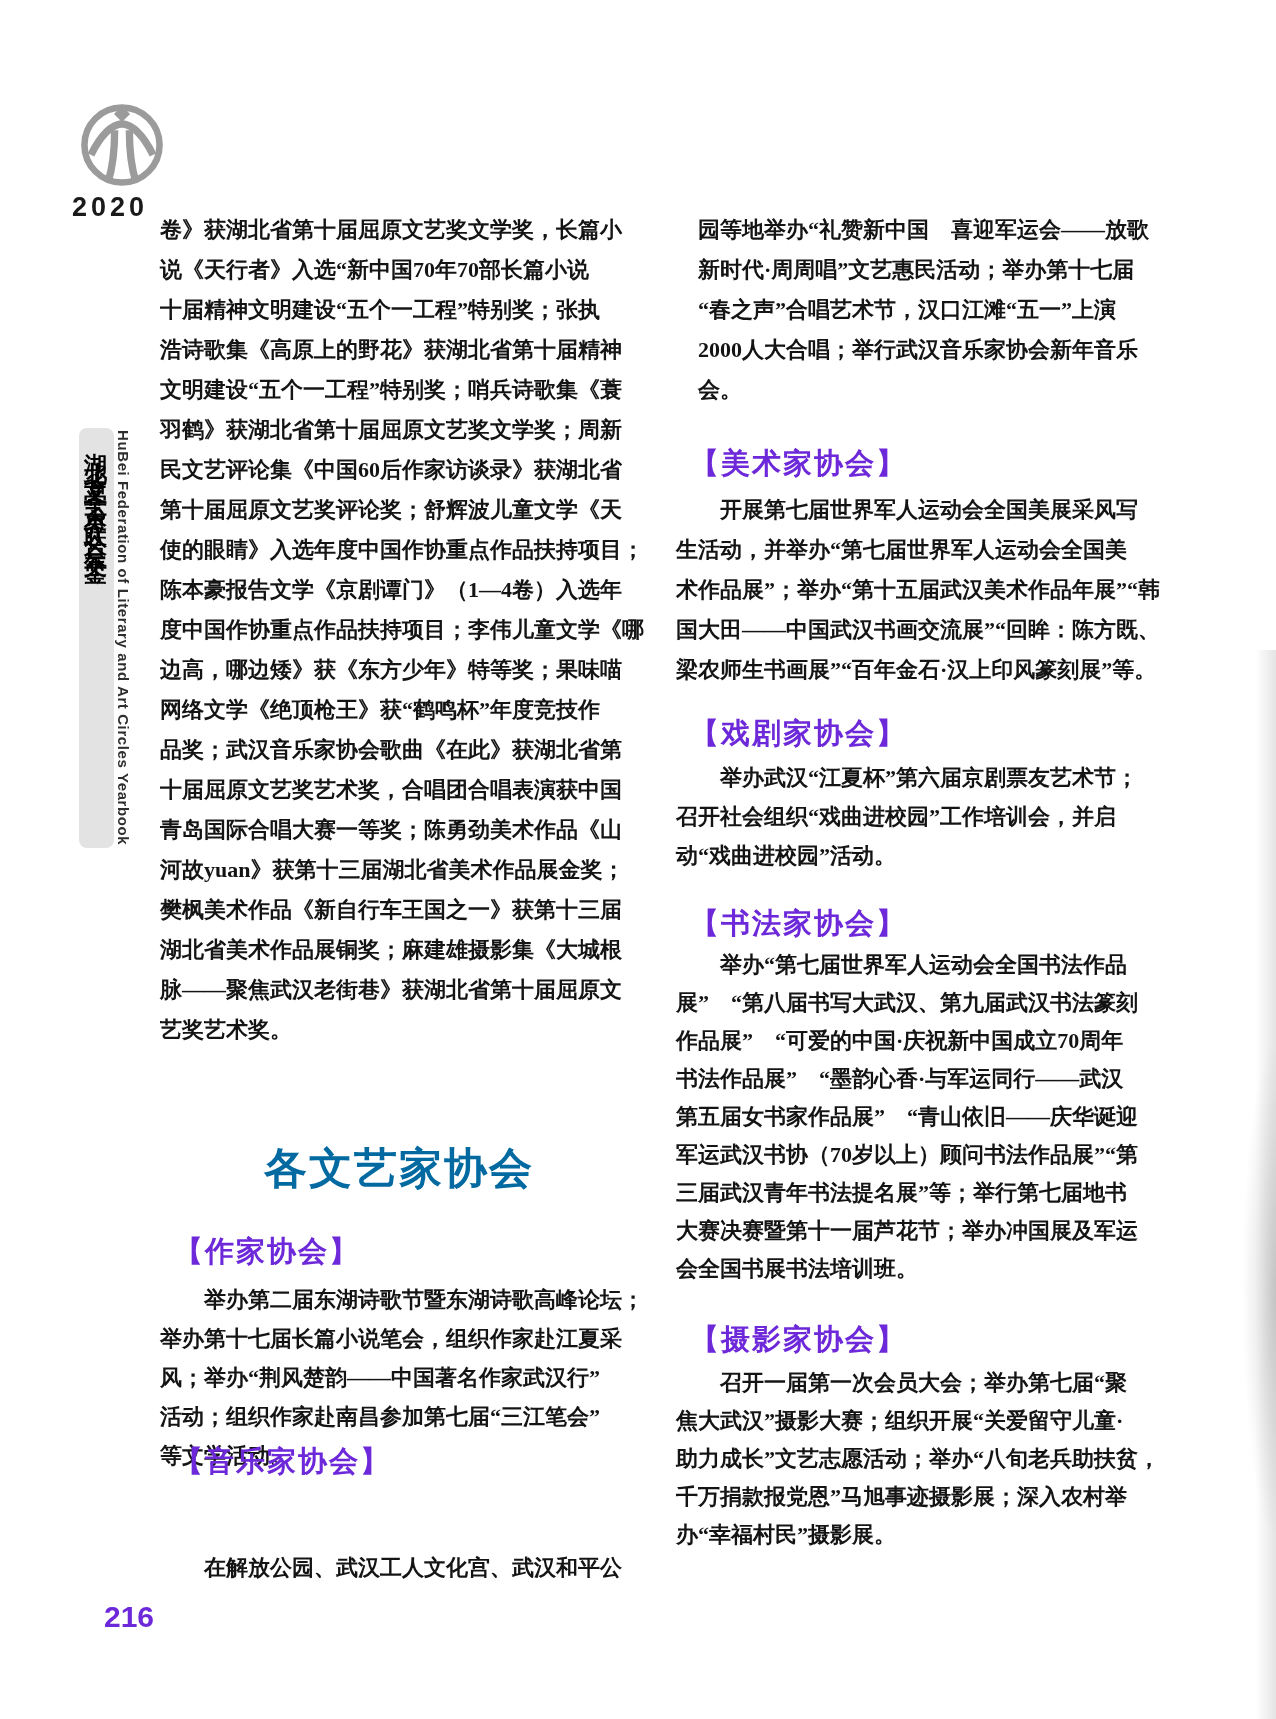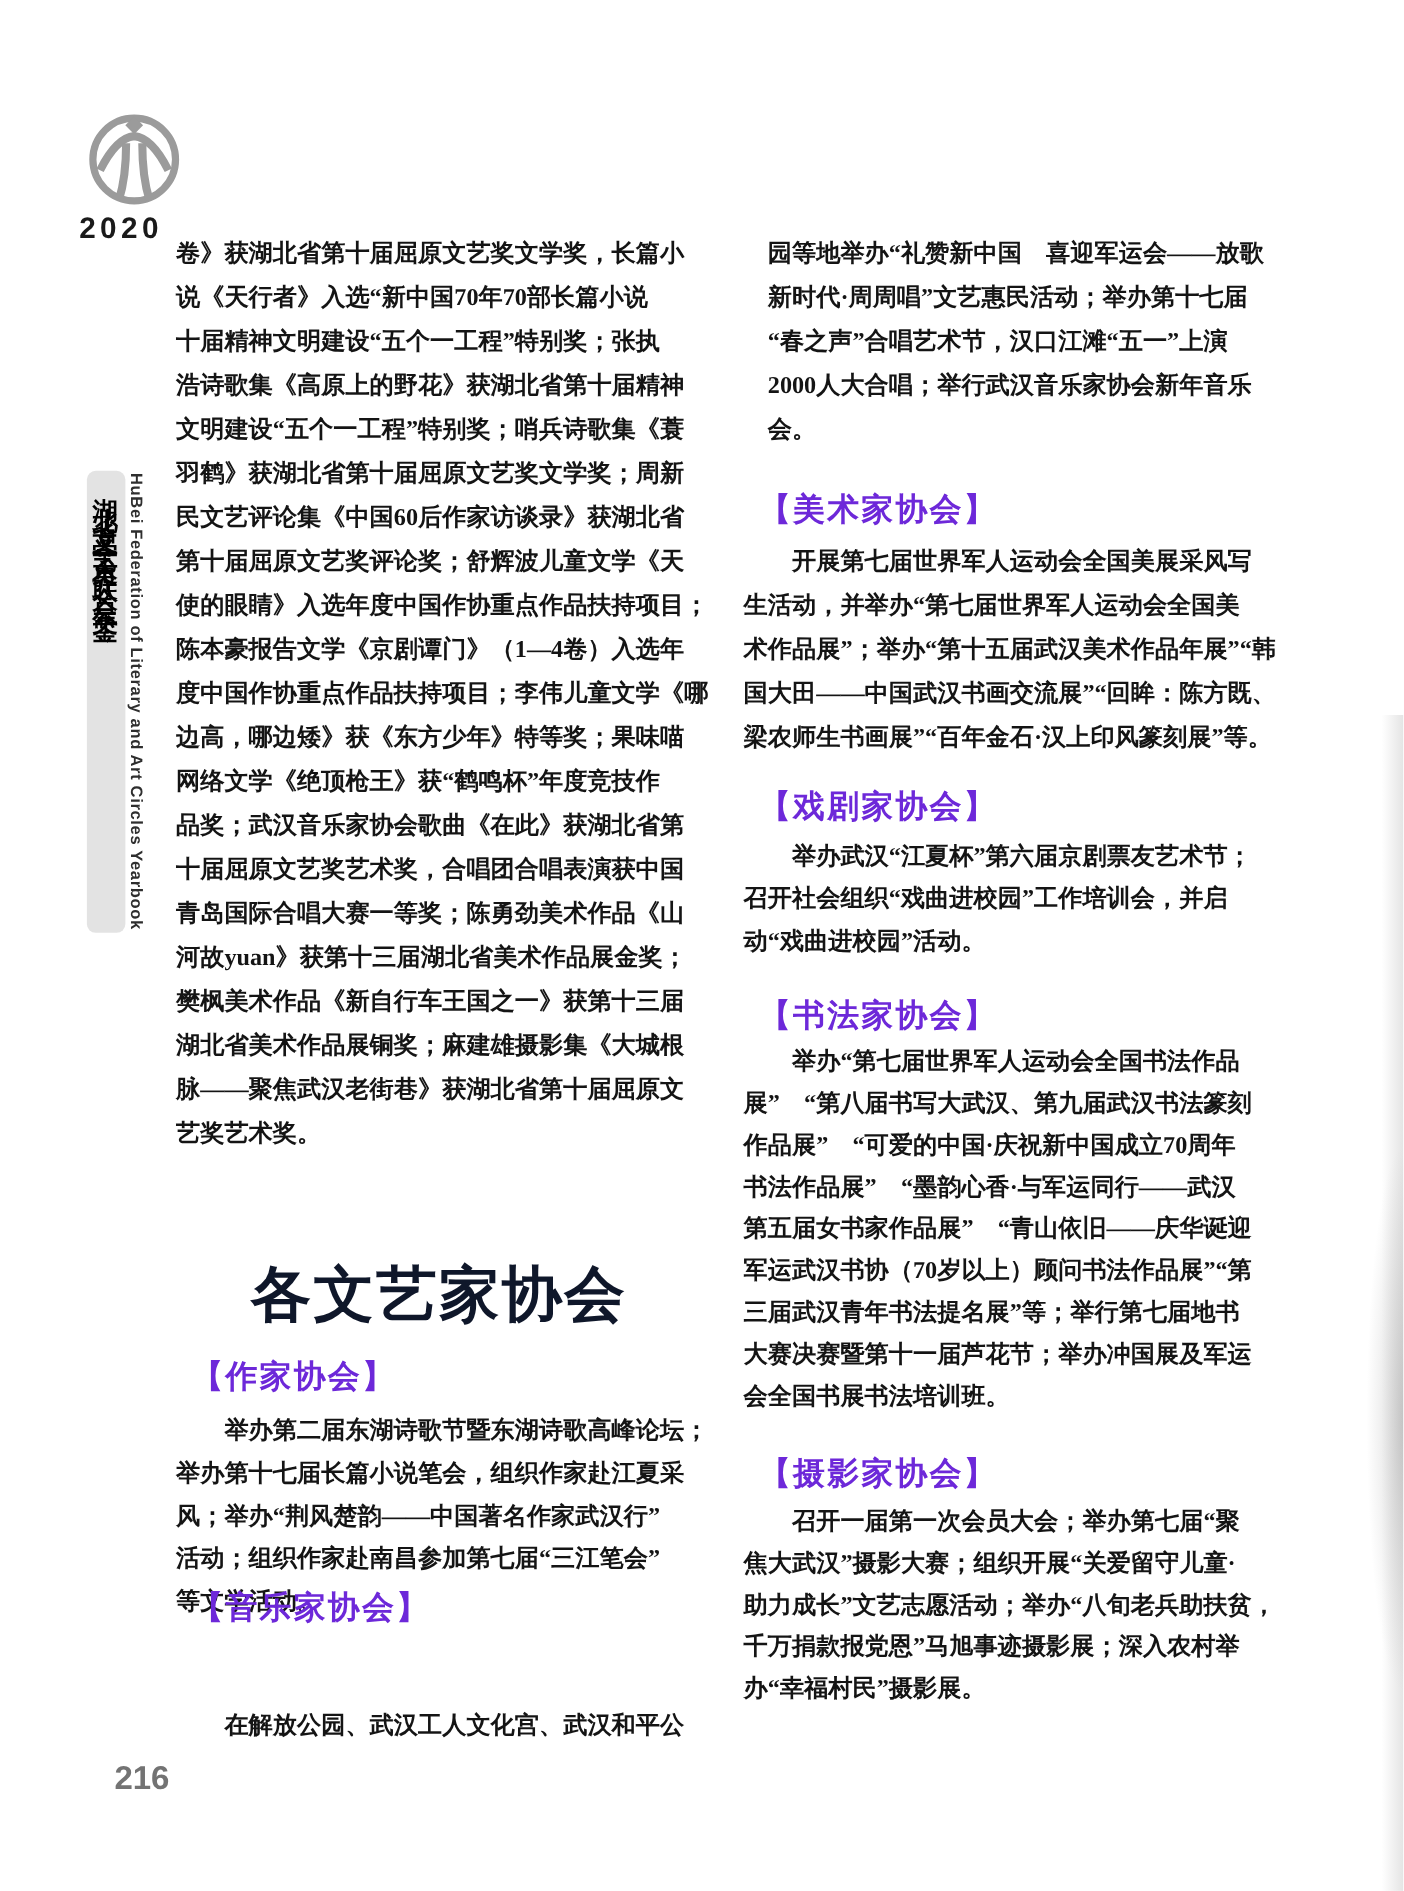--- a/index.html
+++ b/index.html
@@ -19,25 +19,25 @@
             font-family:"Liberation Sans","DejaVu Sans",sans-serif;font-weight:bold;
             font-size:15px;letter-spacing:0.6px;color:#2e2e2e;}
   
   .colblock{width:486px;}
   .lh40 .tline{line-height:40px;height:40px;white-space:nowrap;}
   .lh39 .tline{line-height:39px;height:39px;white-space:nowrap;}
   .lh38 .tline{line-height:38px;height:38px;white-space:nowrap;}
   .body-text{font-size:22px;font-weight:600;color:#141414;}
   .big-title{left:160px;top:1140px;width:478px;text-align:center;
              font-family:"Liberation Sans","DejaVu Sans",sans-serif;
-             font-weight:900;font-size:55px;letter-spacing:2px;color:#0f172a;}
+             font-weight:900;font-size:43px;letter-spacing:2px;color:#0369a1;}
   .sec-header{font-family:"Liberation Sans","DejaVu Sans",sans-serif;
               font-weight:900;font-size:29px;letter-spacing:2px;color:#6d28d9;white-space:nowrap;}
   .page-num{left:104px;top:1600px;font-family:"Liberation Sans","DejaVu Sans",sans-serif;
-            font-weight:bold;font-size:30px;color:#737373;}
+            font-weight:bold;font-size:30px;color:#6d28d9;}
   
   .scan-shadow-strip{right:0;top:650px;width:20px;height:1069px;
       background:linear-gradient(to right, rgba(120,120,120,0) 0%, rgba(120,120,120,0.20) 100%);}
   .scan-shadow-blob{right:0;top:1040px;width:34px;height:500px;
       background:radial-gradient(ellipse at 100% 50%, rgba(110,110,110,0.28) 0%, rgba(110,110,110,0) 70%);}
 </style>
 </head>
 <body>
 
 <div class="page">

